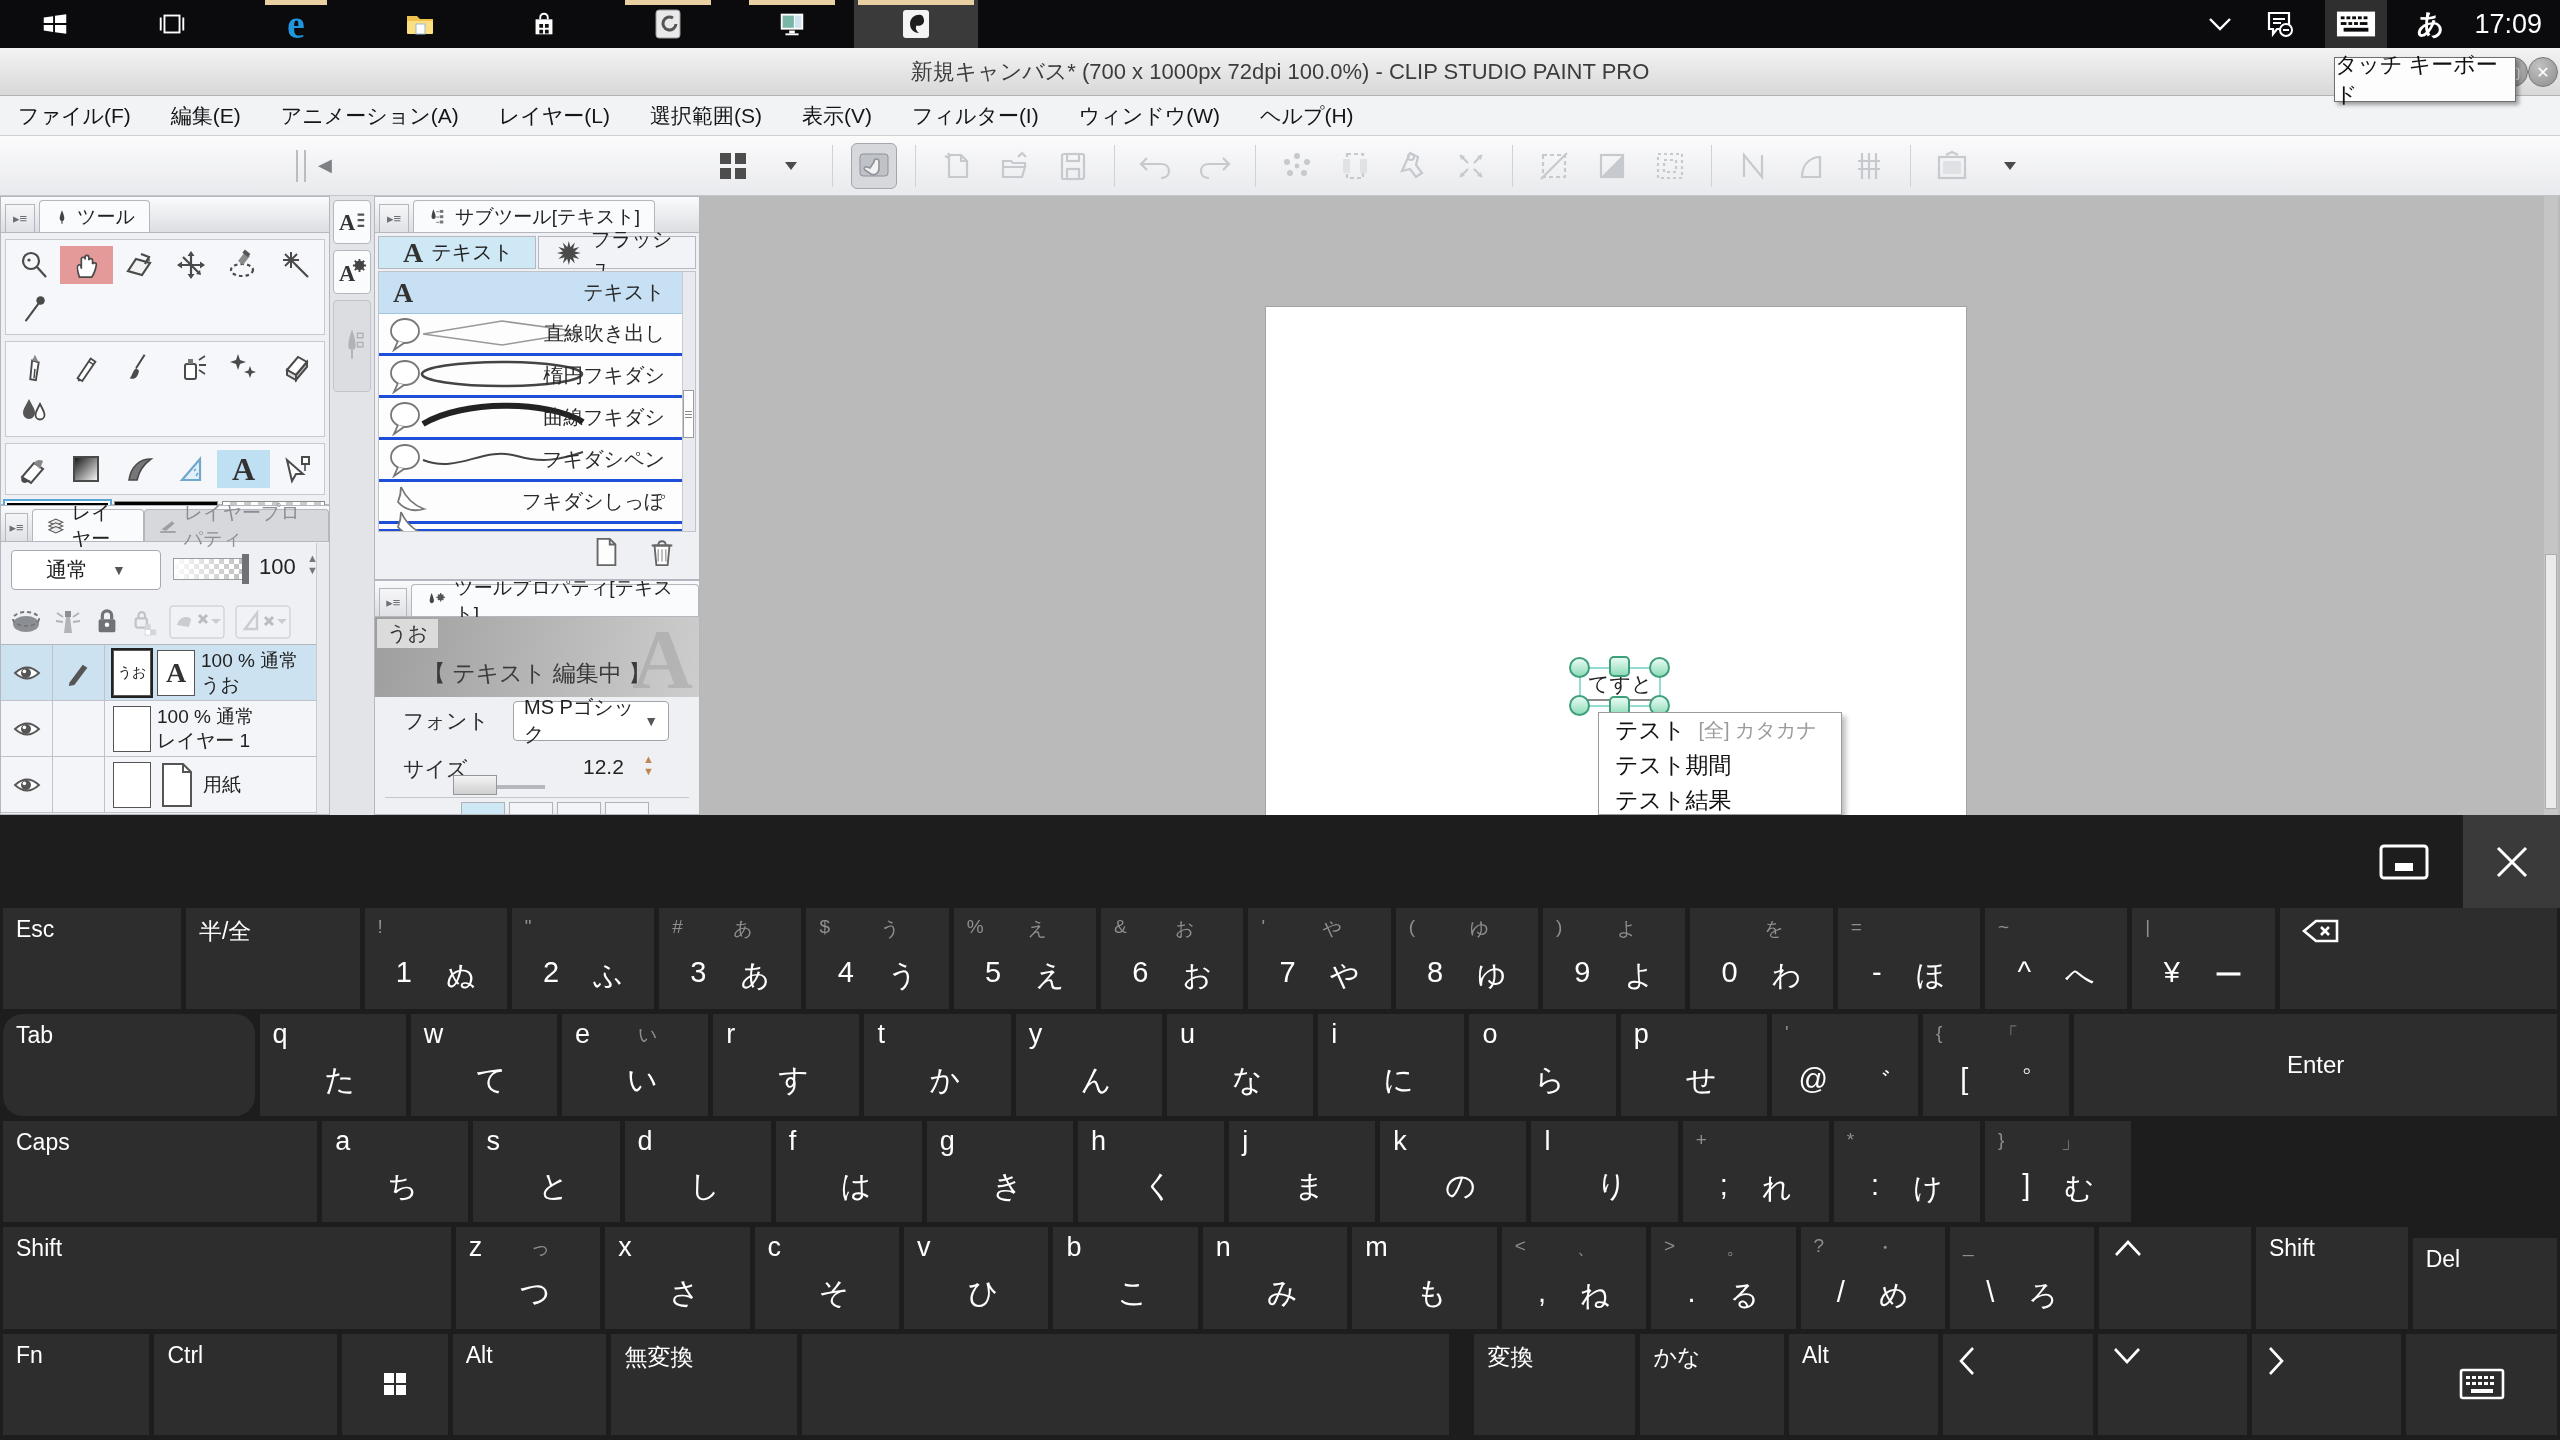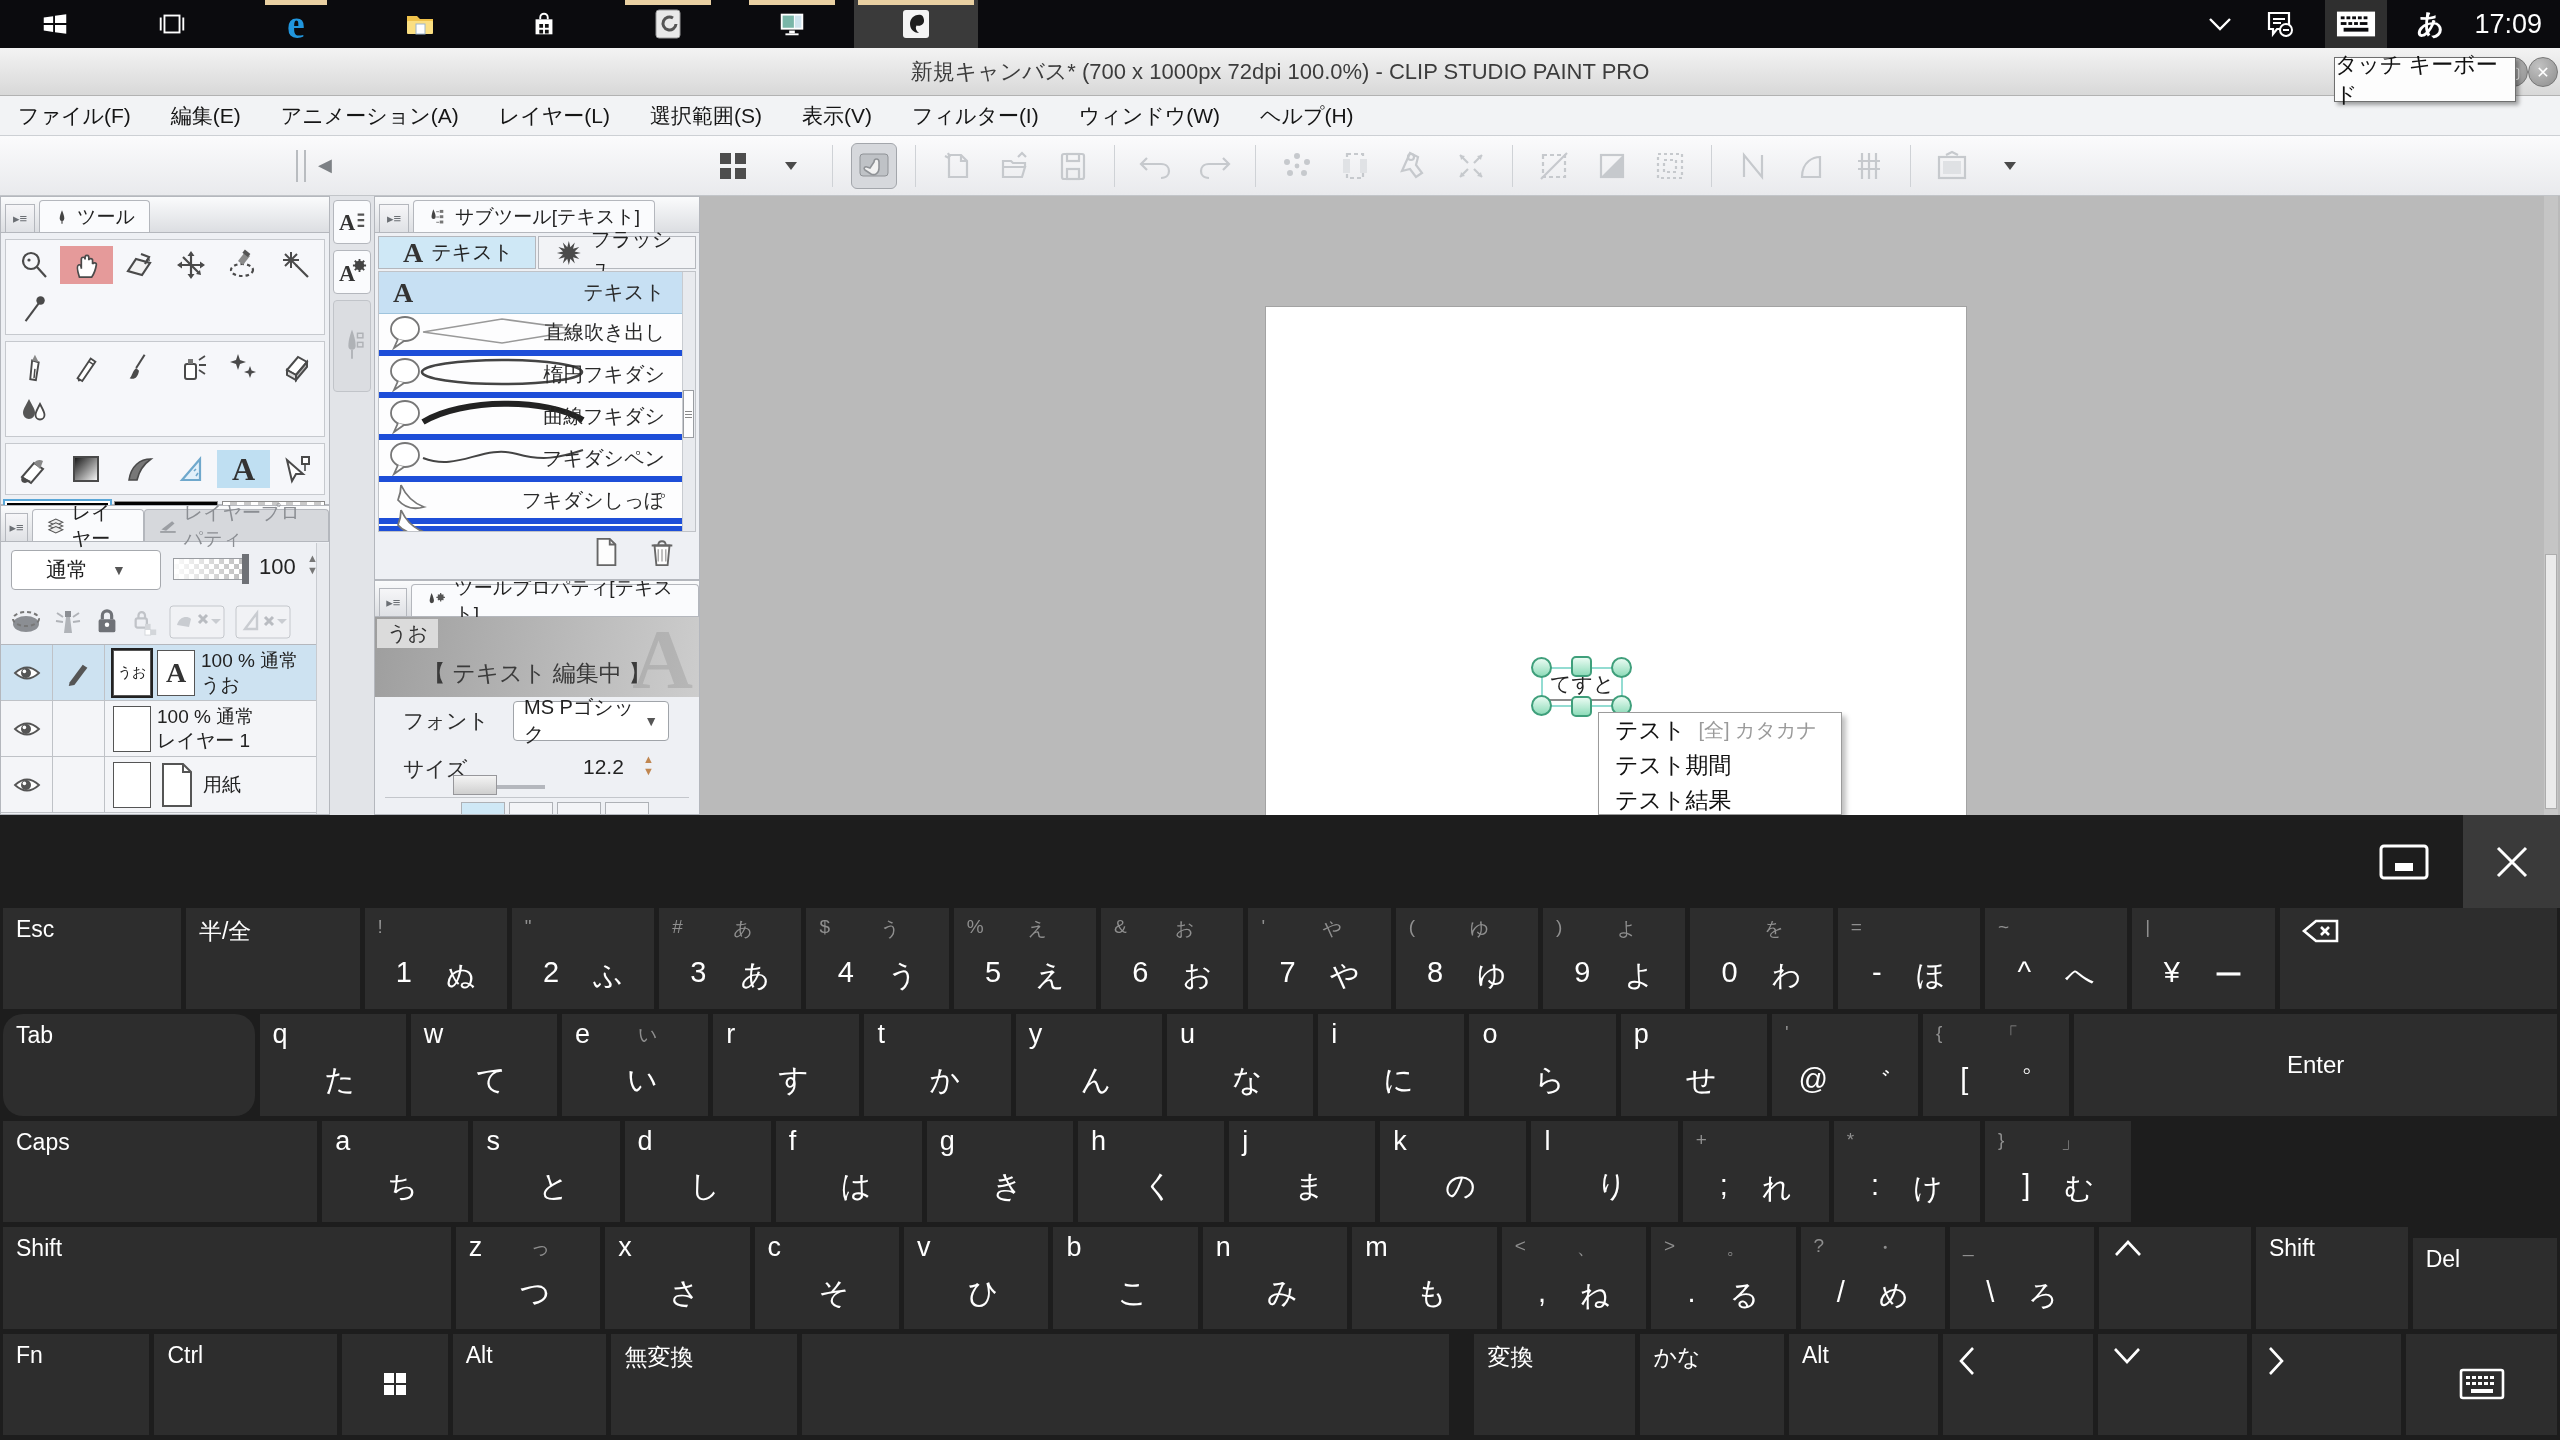--- a/index.html
+++ b/index.html
@@ -63,21 +63,21 @@
   .dock-strip{position:absolute;left:330px;top:0;width:44px;height:619px;background:#e2e4e8;display:flex;flex-direction:column;align-items:center;padding-top:4px;gap:6px}
   .dock-btn{width:38px;height:44px;background:#fafbfd;border:1px solid #b4b7bd;border-radius:4px;display:flex;align-items:center;justify-content:center}
   .dock-tab-gray{width:38px;height:92px;background:#d9dbdf;border:1px solid #b4b7bd;border-radius:4px;display:flex;align-items:center;justify-content:center;opacity:.7}
 
   
   .subtool-palette{left:374px;top:0;width:326px;height:384px}
   .st-grouptabs{display:flex;gap:2px;padding:3px 3px 0 3px}
   .st-gtab{flex:1;height:33px;border:1px solid #b4b7bd;background:#f2f3f6;display:flex;align-items:center;gap:8px;padding:0 10px;font-size:20px;color:#222}
   .st-gtab.sel{background:#cfe8f6}
   .st-list{position:relative;margin:2px 3px 0 3px;height:261px;background:#fdfdfe;border:1px solid #c0c3c8;overflow:hidden}
-  .st-row{height:42px;border-bottom:6px solid #1d4ed8;position:relative;display:flex;align-items:center}
+  .st-row{height:42px;border-bottom:3px solid #1d4ed8;position:relative;display:flex;align-items:center}
   .st-row.sel{background:#c7e0f3;border-bottom:1px solid #9fc4dd}
   .st-label{position:absolute;right:30px;font-size:20px;color:#2a2a2a}
   .st-scroll{position:absolute;right:0;top:0;width:13px;height:100%;background:#e8eaee;border-left:1px solid #c8cbd0}
   .st-thumb{position:absolute;right:1px;top:118px;width:11px;height:48px;background:#fdfdfe;border:1px solid #9a9da2;display:flex;flex-direction:column;justify-content:center;gap:2px;align-items:center}
   .st-thumb i{width:7px;height:1px;background:#888;display:block}
   .st-bottom{height:40px;display:flex;align-items:center;justify-content:flex-end;gap:26px;padding-right:22px}
 
   
   .layer-palette{left:0;top:309px;width:330px;height:310px}
   .lp-controls{position:relative;height:58px}
@@ -115,21 +115,21 @@
   .tp-div{height:1px;background:#c3c6cb;margin:4px 10px 0 10px}
   .tp-sliver{display:flex;gap:4px;padding:4px 0 0 86px}
   .tp-sliver b{width:44px;height:26px;background:#f3f4f7;border:1px solid #aeb1b6;display:block}
   .tp-sliver b.sel{background:#cfe8f6}
 
   
   .canvas-area{position:absolute;left:700px;top:0;width:1860px;height:619px;background:#bababa}
   .page{position:absolute;left:566px;top:111px;width:700px;height:508px;background:#fff;box-shadow:0 0 0 1px #a3a3a3}
   .canvas-vscroll{position:absolute;right:2px;top:0;width:14px;height:619px;background:#c5c5c5}
   .canvas-vthumb{position:absolute;left:1px;top:358px;width:12px;height:255px;background:#ebebeb;border:1px solid #adadad}
-  .text-frame{position:absolute;left:832px;top:462px;width:100px;height:58px}
+  .text-frame{position:absolute;left:870px;top:462px;width:100px;height:58px}
   .tf-line{position:absolute;background:#93dcd2}
   .handle{position:absolute;width:21px;height:21px;background:linear-gradient(#e9fbf2,#8fdcba);border:2px solid #3f9f7b;z-index:2}
   .handle.circ{border-radius:50%}
   .handle.sq{border-radius:5px}
   .comp-text{position:absolute;left:16px;top:12px;font-size:21px;color:#222;border-bottom:2px solid #8d8d8d;padding:0 2px 1px 2px;background:#fff;z-index:1}
   .ime-popup{position:absolute;left:898px;top:516px;width:244px;height:103px;background:#fff;border:1px solid #9b9b9b;box-shadow:4px 4px 5px rgba(0,0,0,.25);overflow:hidden;z-index:3}
   .ime-row{height:35px;display:flex;align-items:center;padding:0 24px 0 16px;font-size:23px;color:#111}
   .ime-note{margin-left:auto;font-size:20px;color:#9a9a9a}
 
   

